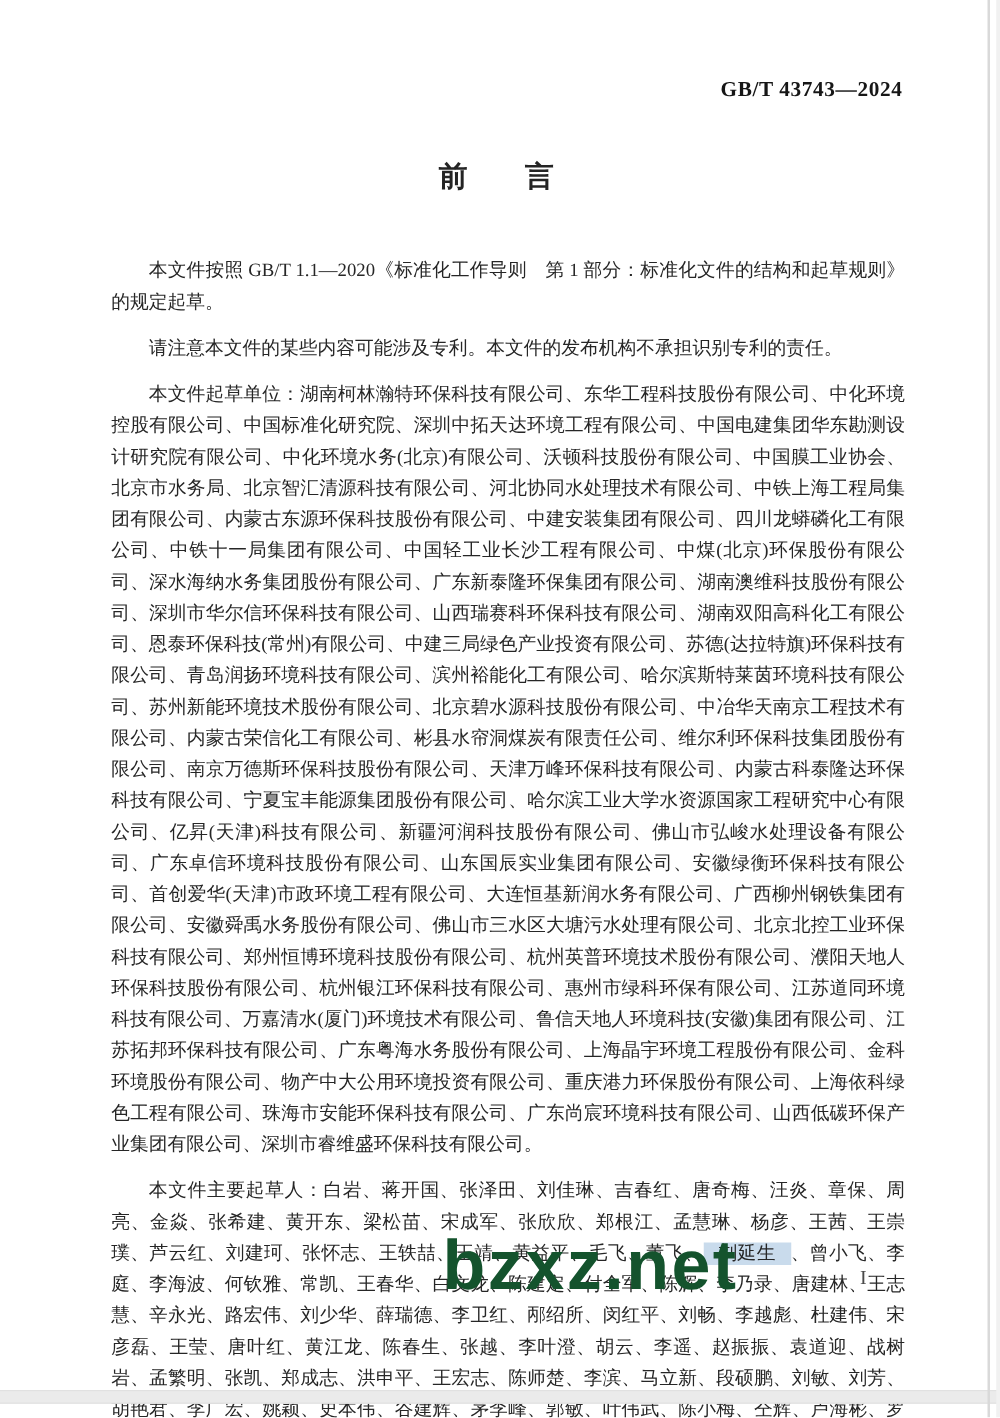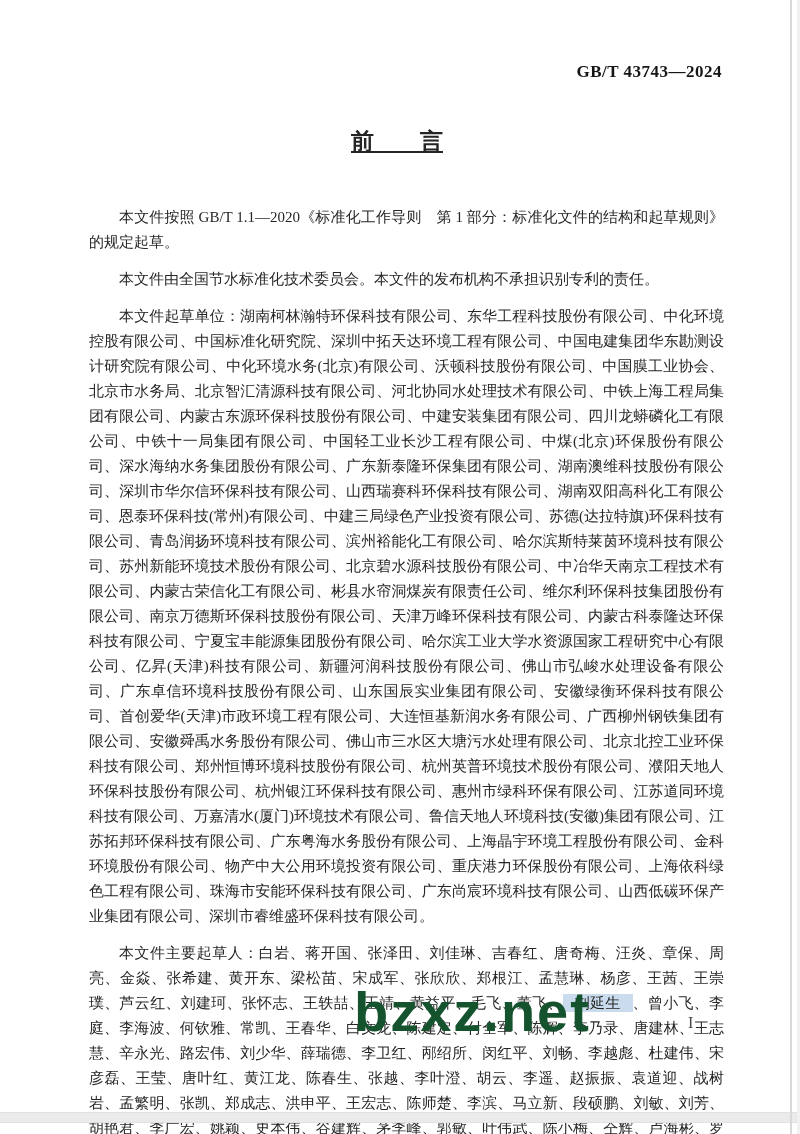--- a/index.html
+++ b/index.html
@@ -28,21 +28,20 @@
     font-family: "Liberation Serif", "DejaVu Serif", serif;
   }
   .fw-title {
     position: absolute;
     top: 126px; left: 0;
     width: 794px;
     text-align: center;
     font-size: 23px;
     font-weight: bold;
     color: #242424;
-    text-decoration: underline;
   }
   .content {
     position: absolute;
     top: 193px; left: 77px;
     width: 659px;
     font-size: 15px;
     line-height: 25px;
     color: #262626;
     text-align: justify;
   }
@@ -98,21 +97,21 @@
 <body>
 
 <div class="page">
 
   <div class="std-code">GB/T 43743—2024</div>
 
   <div class="fw-title">前　　言</div>
 
   <div class="content">
     <p>本文件按照 GB/T 1.1—2020《标准化工作导则　第 1 部分：标准化文件的结构和起草规则》的规定起草。</p>
-    <p>本文件由全国节水标准化技术委员会。本文件的发布机构不承担识别专利的责任。</p>
+    <p>请注意本文件的某些内容可能涉及专利。本文件的发布机构不承担识别专利的责任。</p>
     <p>本文件起草单位：湖南柯林瀚特环保科技有限公司、东华工程科技股份有限公司、中化环境控股有限公司、中国标准化研究院、深圳中拓天达环境工程有限公司、中国电建集团华东勘测设计研究院有限公司、中化环境水务(北京)有限公司、沃顿科技股份有限公司、中国膜工业协会、北京市水务局、北京智汇清源科技有限公司、河北协同水处理技术有限公司、中铁上海工程局集团有限公司、内蒙古东源环保科技股份有限公司、中建安装集团有限公司、四川龙蟒磷化工有限公司、中铁十一局集团有限公司、中国轻工业长沙工程有限公司、中煤(北京)环保股份有限公司、深水海纳水务集团股份有限公司、广东新泰隆环保集团有限公司、湖南澳维科技股份有限公司、深圳市华尔信环保科技有限公司、山西瑞赛科环保科技有限公司、湖南双阳高科化工有限公司、恩泰环保科技(常州)有限公司、中建三局绿色产业投资有限公司、苏德(达拉特旗)环保科技有限公司、青岛润扬环境科技有限公司、滨州裕能化工有限公司、哈尔滨斯特莱茵环境科技有限公司、苏州新能环境技术股份有限公司、北京碧水源科技股份有限公司、中冶华天南京工程技术有限公司、内蒙古荣信化工有限公司、彬县水帘洞煤炭有限责任公司、维尔利环保科技集团股份有限公司、南京万德斯环保科技股份有限公司、天津万峰环保科技有限公司、内蒙古科泰隆达环保科技有限公司、宁夏宝丰能源集团股份有限公司、哈尔滨工业大学水资源国家工程研究中心有限公司、亿昇(天津)科技有限公司、新疆河润科技股份有限公司、佛山市弘峻水处理设备有限公司、广东卓信环境科技股份有限公司、山东国辰实业集团有限公司、安徽绿衡环保科技有限公司、首创爱华(天津)市政环境工程有限公司、大连恒基新润水务有限公司、广西柳州钢铁集团有限公司、安徽舜禹水务股份有限公司、佛山市三水区大塘污水处理有限公司、北京北控工业环保科技有限公司、郑州恒博环境科技股份有限公司、杭州英普环境技术股份有限公司、濮阳天地人环保科技股份有限公司、杭州银江环保科技有限公司、惠州市绿科环保有限公司、江苏道同环境科技有限公司、万嘉清水(厦门)环境技术有限公司、鲁信天地人环境科技(安徽)集团有限公司、江苏拓邦环保科技有限公司、广东粤海水务股份有限公司、上海晶宇环境工程股份有限公司、金科环境股份有限公司、物产中大公用环境投资有限公司、重庆港力环保股份有限公司、上海依科绿色工程有限公司、珠海市安能环保科技有限公司、广东尚宸环境科技有限公司、山西低碳环保产业集团有限公司、深圳市睿维盛环保科技有限公司。</p>
     <p><span>本文件主要起草人：白岩、蒋开国、张泽田、刘佳琳、吉春红、唐奇梅、汪炎、章保、周亮、金焱、张希建、黄开东、梁松苗、宋成军、张欣欣、郑根江、孟慧琳、杨彦、王茜、王崇璞、芦云红、刘建珂、张怀志、王轶喆、王靖、黄益平、毛飞、董飞、</span><span class="hl">刘延生</span><span>、曾小飞、李庭、李海波、何钦雅、常凯、王春华、白文龙、陈建定、付全军、陈辉、李乃录、唐建林、王志慧、辛永光、路宏伟、刘少华、薛瑞德、李卫红、邴绍所、闵红平、刘畅、李越彪、杜建伟、宋彦磊、王莹、唐叶红、黄江龙、陈春生、张越、李叶澄、胡云、李遥、赵振振、袁道迎、战树岩、孟繁明、张凯、郑成志、洪申平、王宏志、陈师楚、李滨、马立新、段硕鹏、刘敏、刘芳、胡艳君、李广宏、姚颖、史本伟、谷建辉、茅李峰、郭敏、叶伟武、陈小梅、仝辉、卢海彬、罗征、赵敬涛、赵慧宇、高翔、卢宝光、孙国胜、夏俊方、潘文刚、刘牡、黎泽华、陈健、高志凡、况力、王静、宋伟、谢亮、张鹏、狄旭东、张恒、韩全、邢六斤、代学兵、丁剑峰。</span></p>
   </div>
 
   <div class="watermark">bzxz.net</div>
 
   <div class="page-num">I</div>
 
   <div class="page-gap"></div>
 

